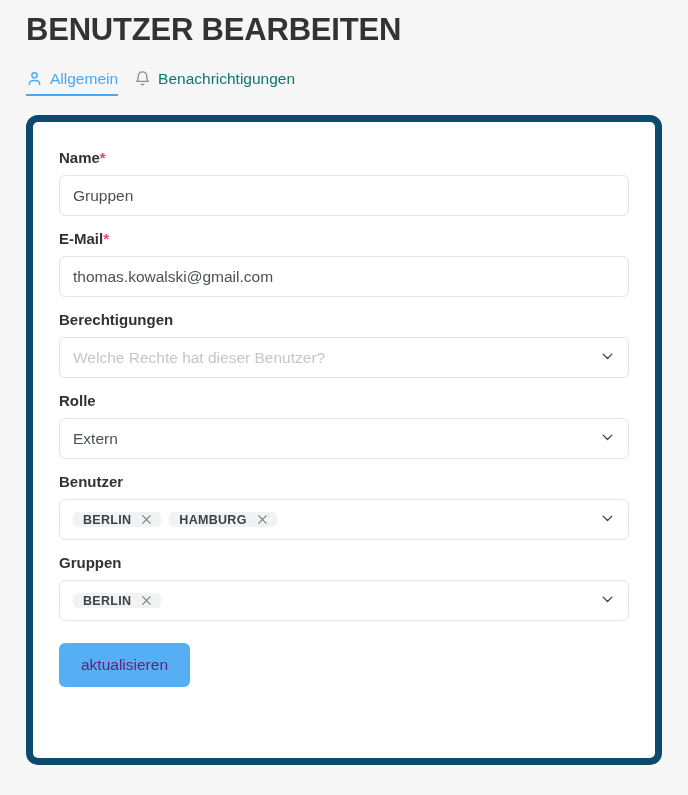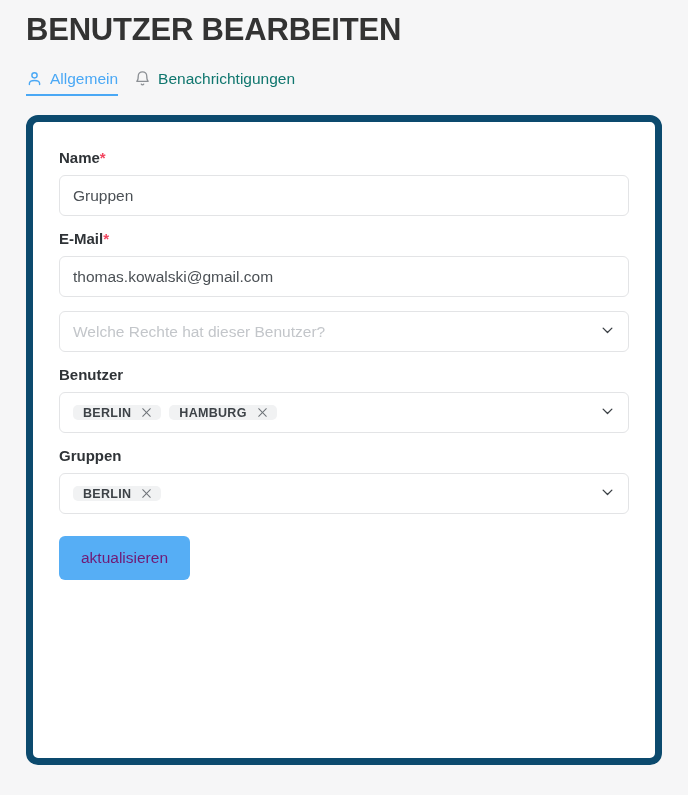--- a/index.html
+++ b/index.html
@@ -192,30 +192,42 @@
       </div>
 
       <div class="field">
         <div class="field-label"><span>E-Mail</span><span class="req">*</span></div>
         <div class="control">
           <span class="value">thomas.kowalski@gmail.com</span>
         </div>
       </div>
 
       <div class="field">
+        <div class="field-label">Berechtigungen</div>
         <div class="control select">
           <span class="placeholder">Welche Rechte hat dieser Benutzer?</span>
           <span class="chevron">
             <svg width="15" height="15" viewBox="0 0 24 24" fill="none" stroke="#3c4146" stroke-width="2.1" stroke-linecap="round" stroke-linejoin="round">
                 <polyline points="5 9 12 16 19 9"></polyline>
               </svg>
           </span>
         </div>
       </div>
 
+      <div class="field">
+        <div class="field-label">Rolle</div>
+        <div class="control select">
+          <span class="value">Extern</span>
+          <span class="chevron">
+            <svg width="15" height="15" viewBox="0 0 24 24" fill="none" stroke="#3c4146" stroke-width="2.1" stroke-linecap="round" stroke-linejoin="round">
+                <polyline points="5 9 12 16 19 9"></polyline>
+              </svg>
+          </span>
+        </div>
+      </div>
 
       <div class="field">
         <div class="field-label">Benutzer</div>
         <div class="control select">
           <div class="chips">
             <span class="chip">
               <span class="chip-label">BERLIN</span>
               <span class="chip-remove">
                 <svg width="13" height="13" viewBox="0 0 24 24" fill="none" stroke="#6e7378" stroke-width="1.9" stroke-linecap="round">
                     <line x1="5" y1="5" x2="19" y2="19"></line>

